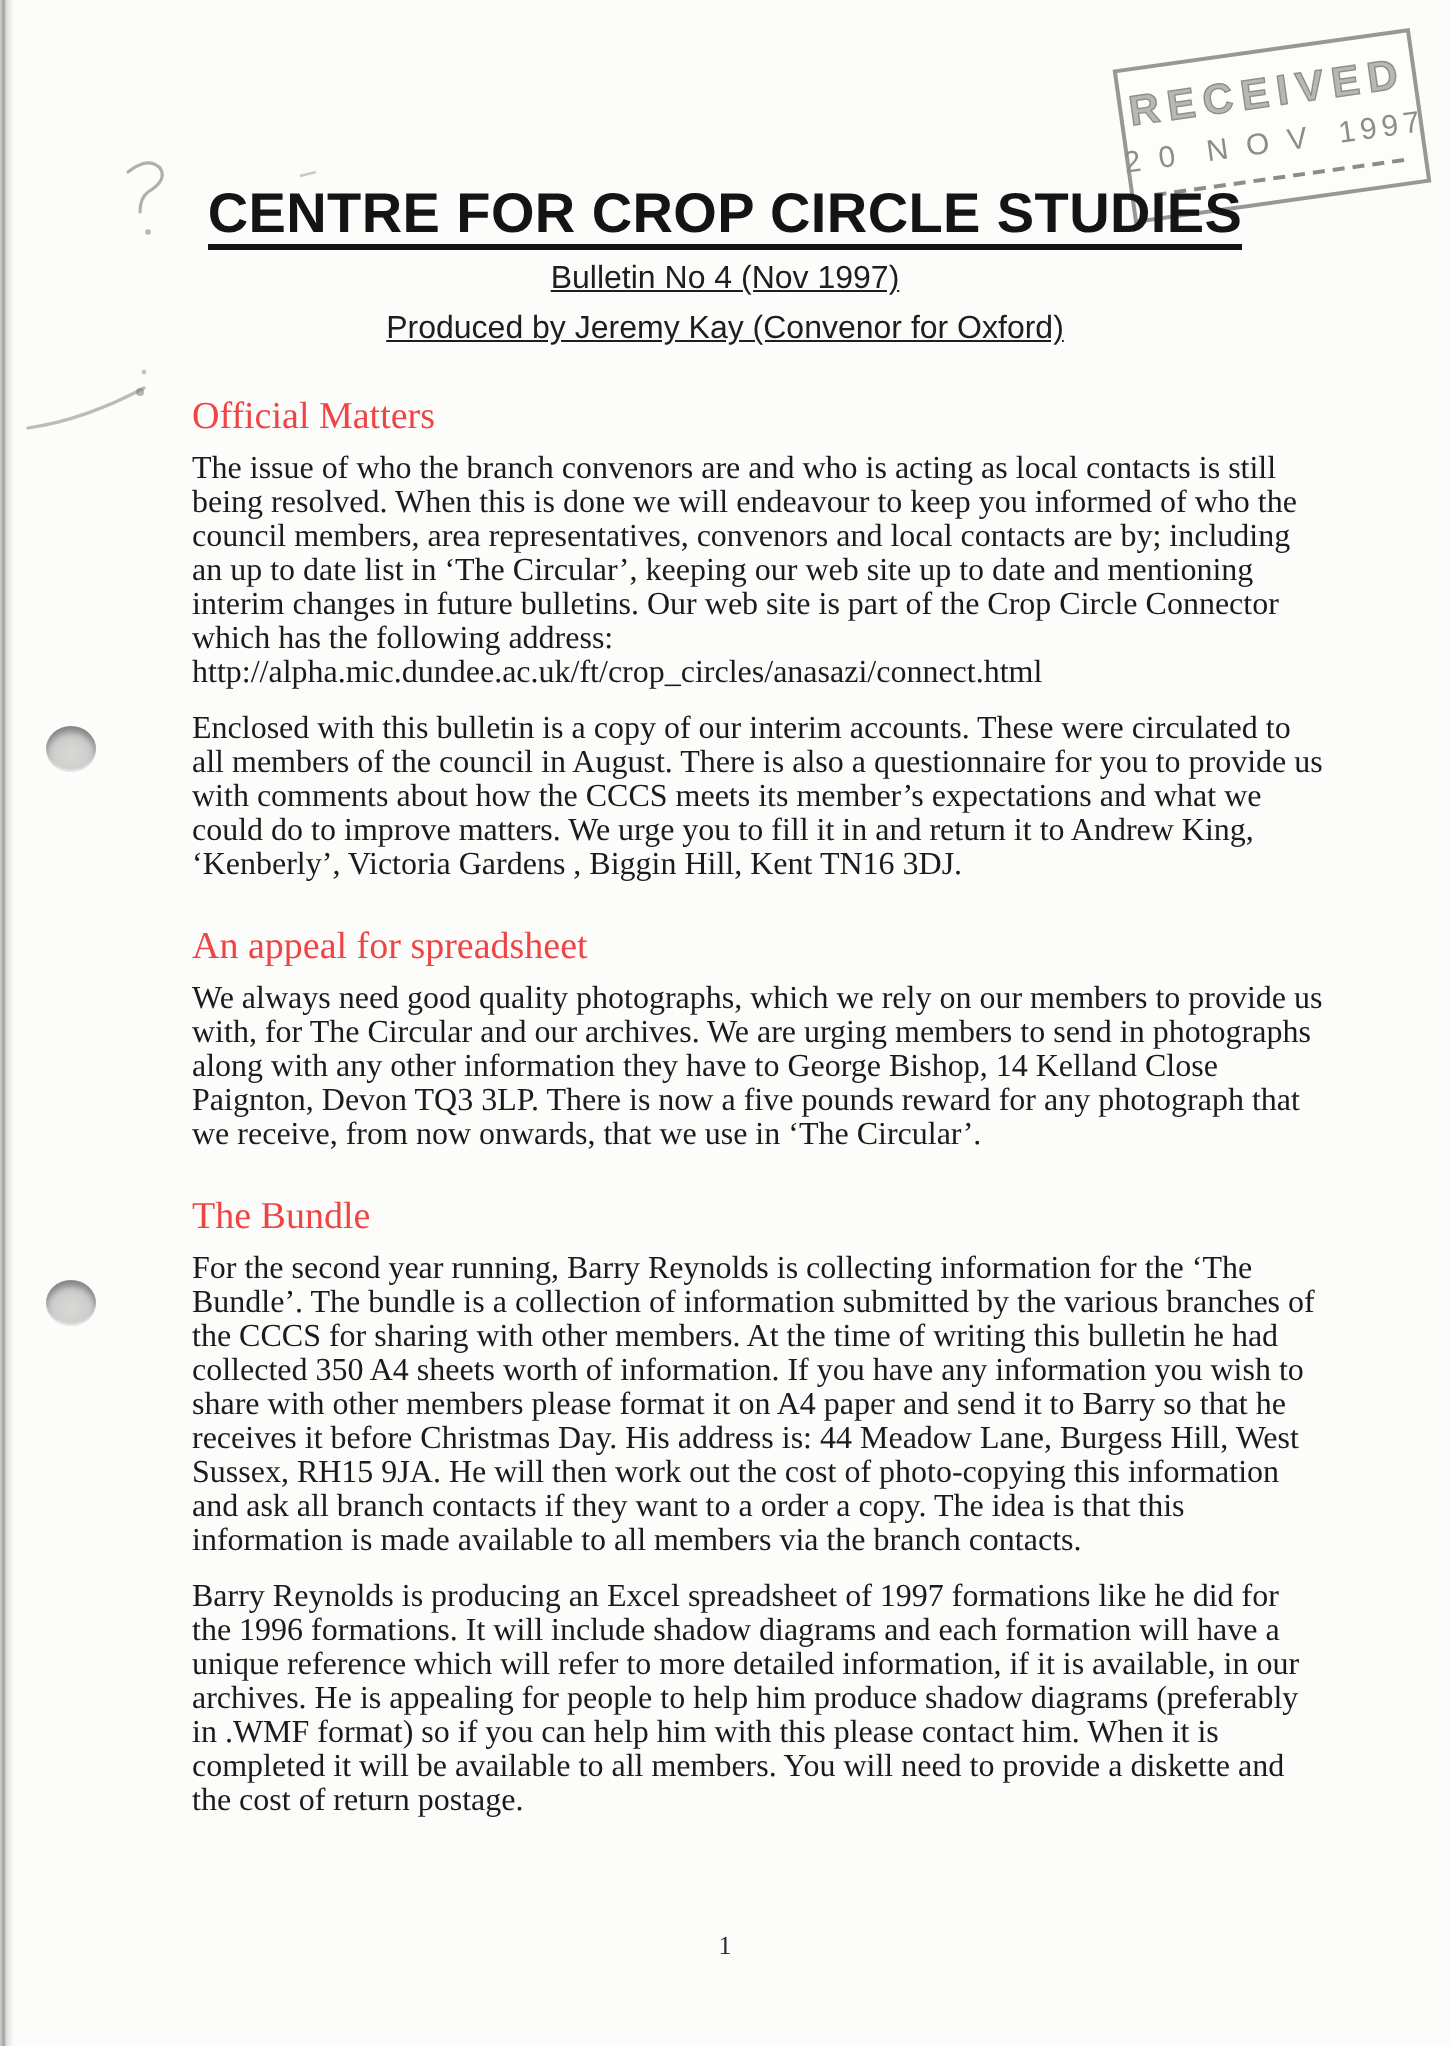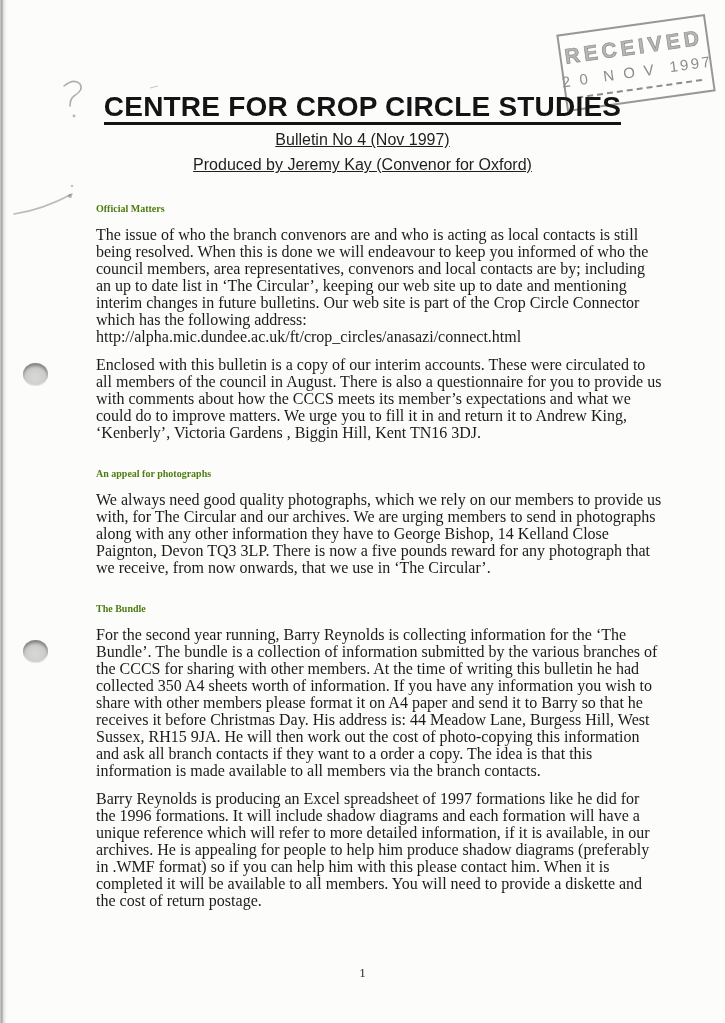--- a/index.html
+++ b/index.html
@@ -69,21 +69,21 @@
     padding-bottom: 1px;
     line-height: 1.05;
   }
   .subtitle { font-size: 16px; color: #1e1e1e; margin-top: 5px; line-height: 1.25; text-decoration: underline; }
 
   
   .content {
     position: absolute; left: 96px; top: 200px; width: 566px;
   }
   .section-heading {
-    font-size: 10px; font-weight: bold; color: #4d7c0f;
+    font-size: 19px; font-weight: normal; color: #ef4444;
     margin: 24px 0 8px 0; line-height: 18px;
   }
   .section-heading.first { margin-top: 0; }
   .para {
     font-size: 16px; line-height: 17px; margin: 0 0 11px 0;
     color: #1b1b1b; text-align: left;
   }
   .url-line { font-weight: normal; display: block; }
 
   
@@ -120,21 +120,21 @@
   <div class="subtitle">Bulletin No 4 (Nov  1997)</div>
   <div class="subtitle">Produced by Jeremy Kay (Convenor for Oxford)</div>
 </div>
 
 <div class="content">
 
   <div class="section-heading first">Official Matters</div>
   <p class="para"><span>The issue of who the branch convenors are and who is acting as local contacts is still being resolved. When this is done we will endeavour to keep you informed of who the council members, area representatives,  convenors and local contacts are by; including an up to date list in  ‘The Circular’, keeping our web site up to date and mentioning interim changes  in future bulletins. Our web site is part of the Crop Circle Connector which has the following address:</span><span class="url-line">http://alpha.mic.dundee.ac.uk/ft/crop_circles/anasazi/connect.html</span></p>
   <p class="para">Enclosed with this bulletin is a copy of our interim accounts. These were circulated to all members of the council in August. There is also a questionnaire for you to provide us with comments about how the CCCS meets its member’s expectations and what we could do to improve matters. We urge you to fill it in and return it to Andrew King, ‘Kenberly’, Victoria Gardens , Biggin Hill, Kent TN16 3DJ.</p>
 
-  <div class="section-heading">An appeal for photographs</div>
+  <div class="section-heading">An appeal for spreadsheet</div>
   <p class="para">We always need good quality photographs, which we rely on our members to provide us with, for The Circular and our archives. We are urging members to send in photographs along with any other information they have to George Bishop, 14 Kelland Close Paignton, Devon TQ3 3LP. There is now a five pounds reward for any photograph that we receive, from now onwards, that we use in ‘The Circular’.</p>
 
   <div class="section-heading">The Bundle</div>
   <p class="para">For the second year running, Barry Reynolds is collecting information for the ‘The Bundle’. The bundle is a collection of information submitted by the various branches of the CCCS for sharing with other members. At the time of writing this bulletin he had collected 350 A4 sheets worth of information. If you have any information you wish to share with other members please format it on A4 paper and send it to Barry so that he receives it before Christmas Day. His address is: 44 Meadow Lane, Burgess Hill, West Sussex, RH15 9JA. He will then work out the cost of photo-copying this information and ask all branch contacts if they want to a order a copy. The idea is that this information is made available to all members via the branch contacts.</p>
 
   <p class="para">Barry Reynolds is producing an Excel spreadsheet of 1997 formations like he did for the 1996 formations. It will include shadow diagrams and each formation will have a unique reference which will refer to more detailed information, if it is available, in our archives. He is appealing for people to help him produce shadow diagrams (preferably in .WMF format) so if you can help him with this please contact him. When it is completed it will be available to all members. You will need to provide a diskette and the cost of return postage.</p>
 
 </div>
 
 <div class="page-number">1</div>

